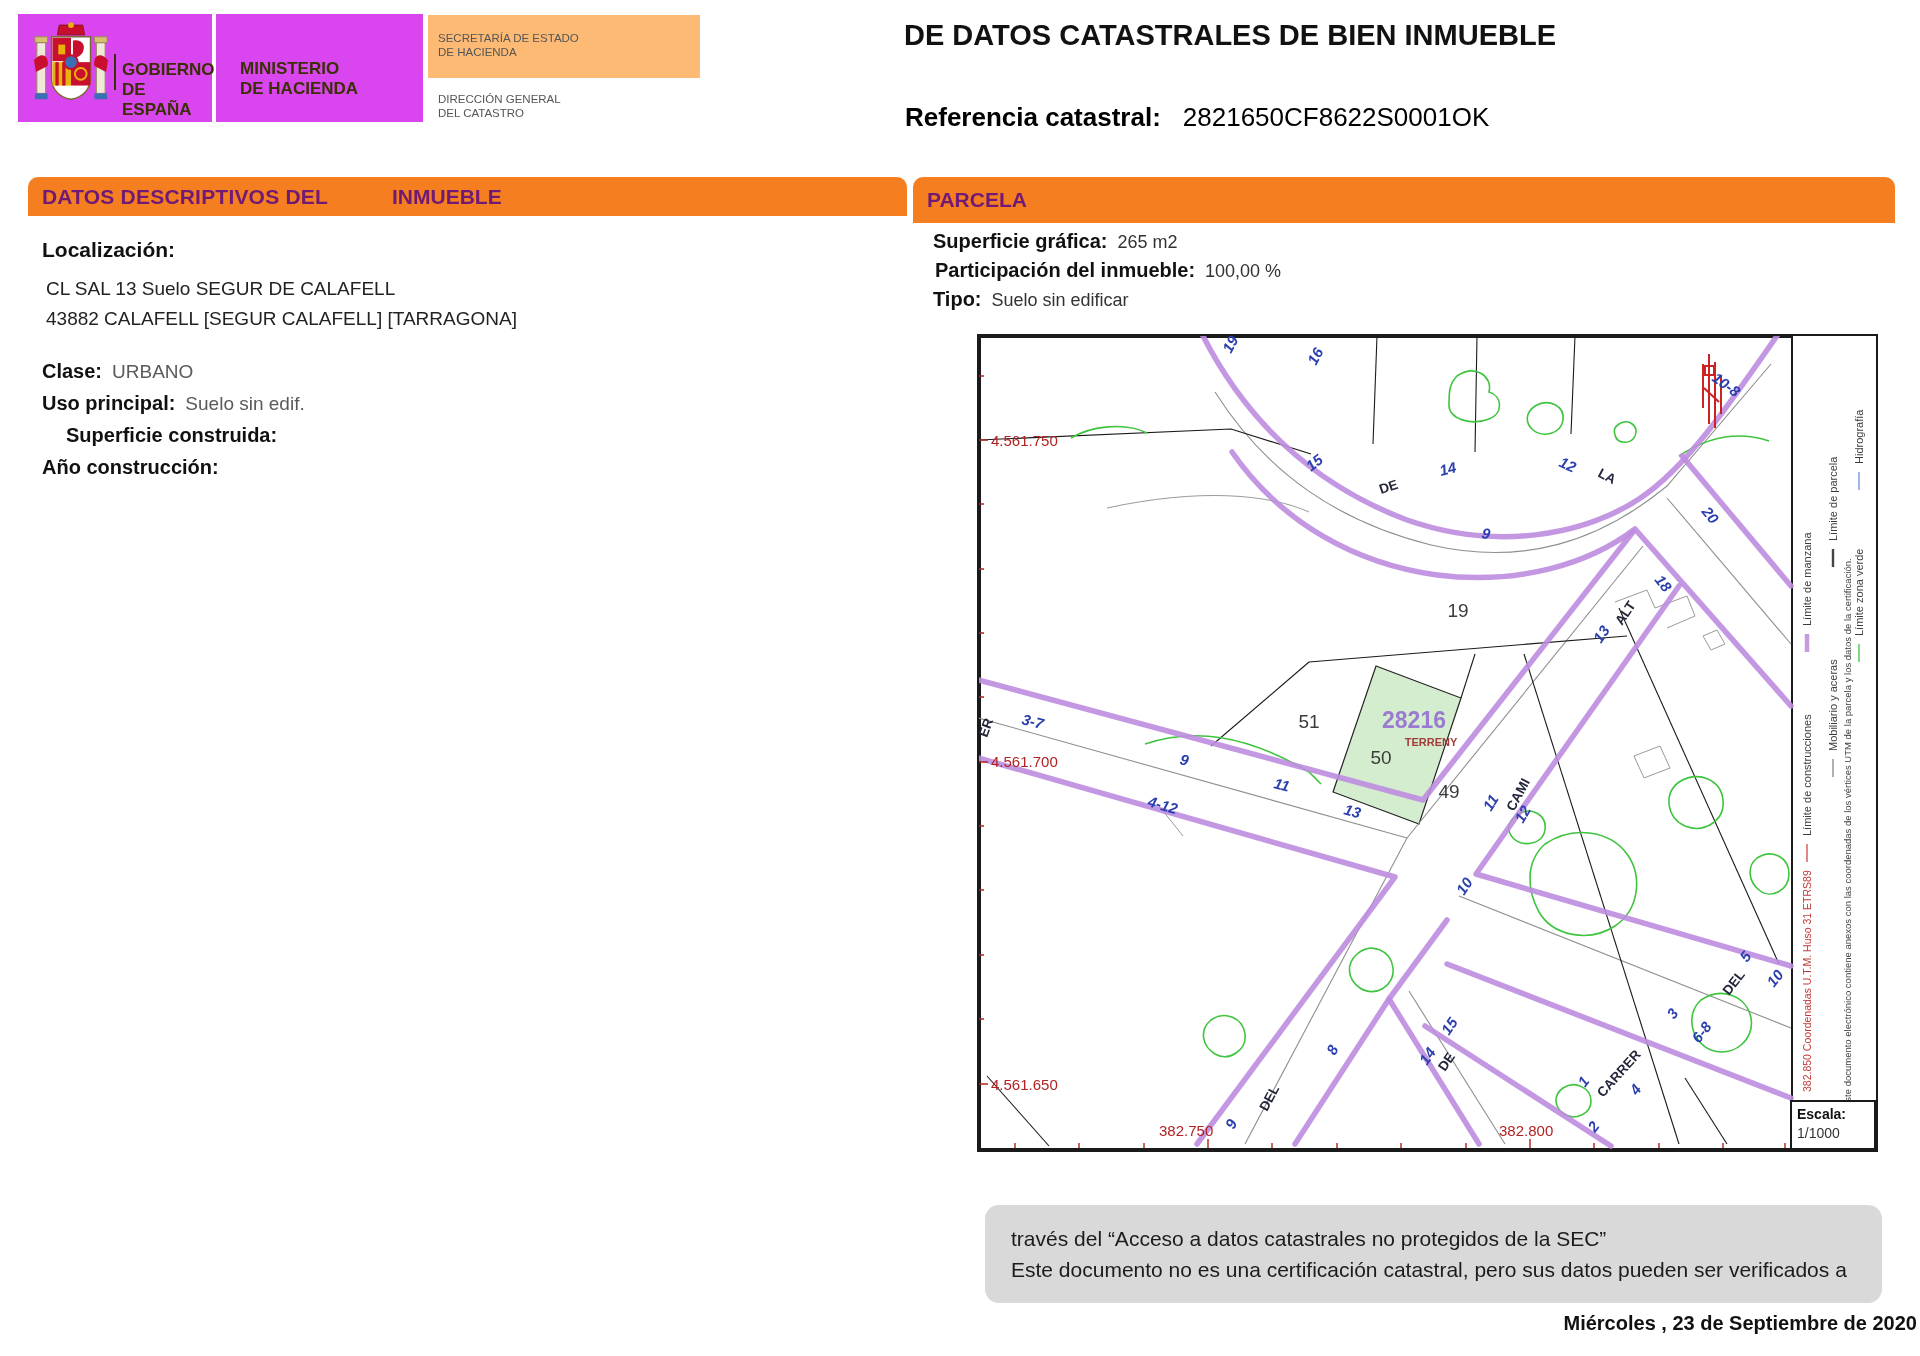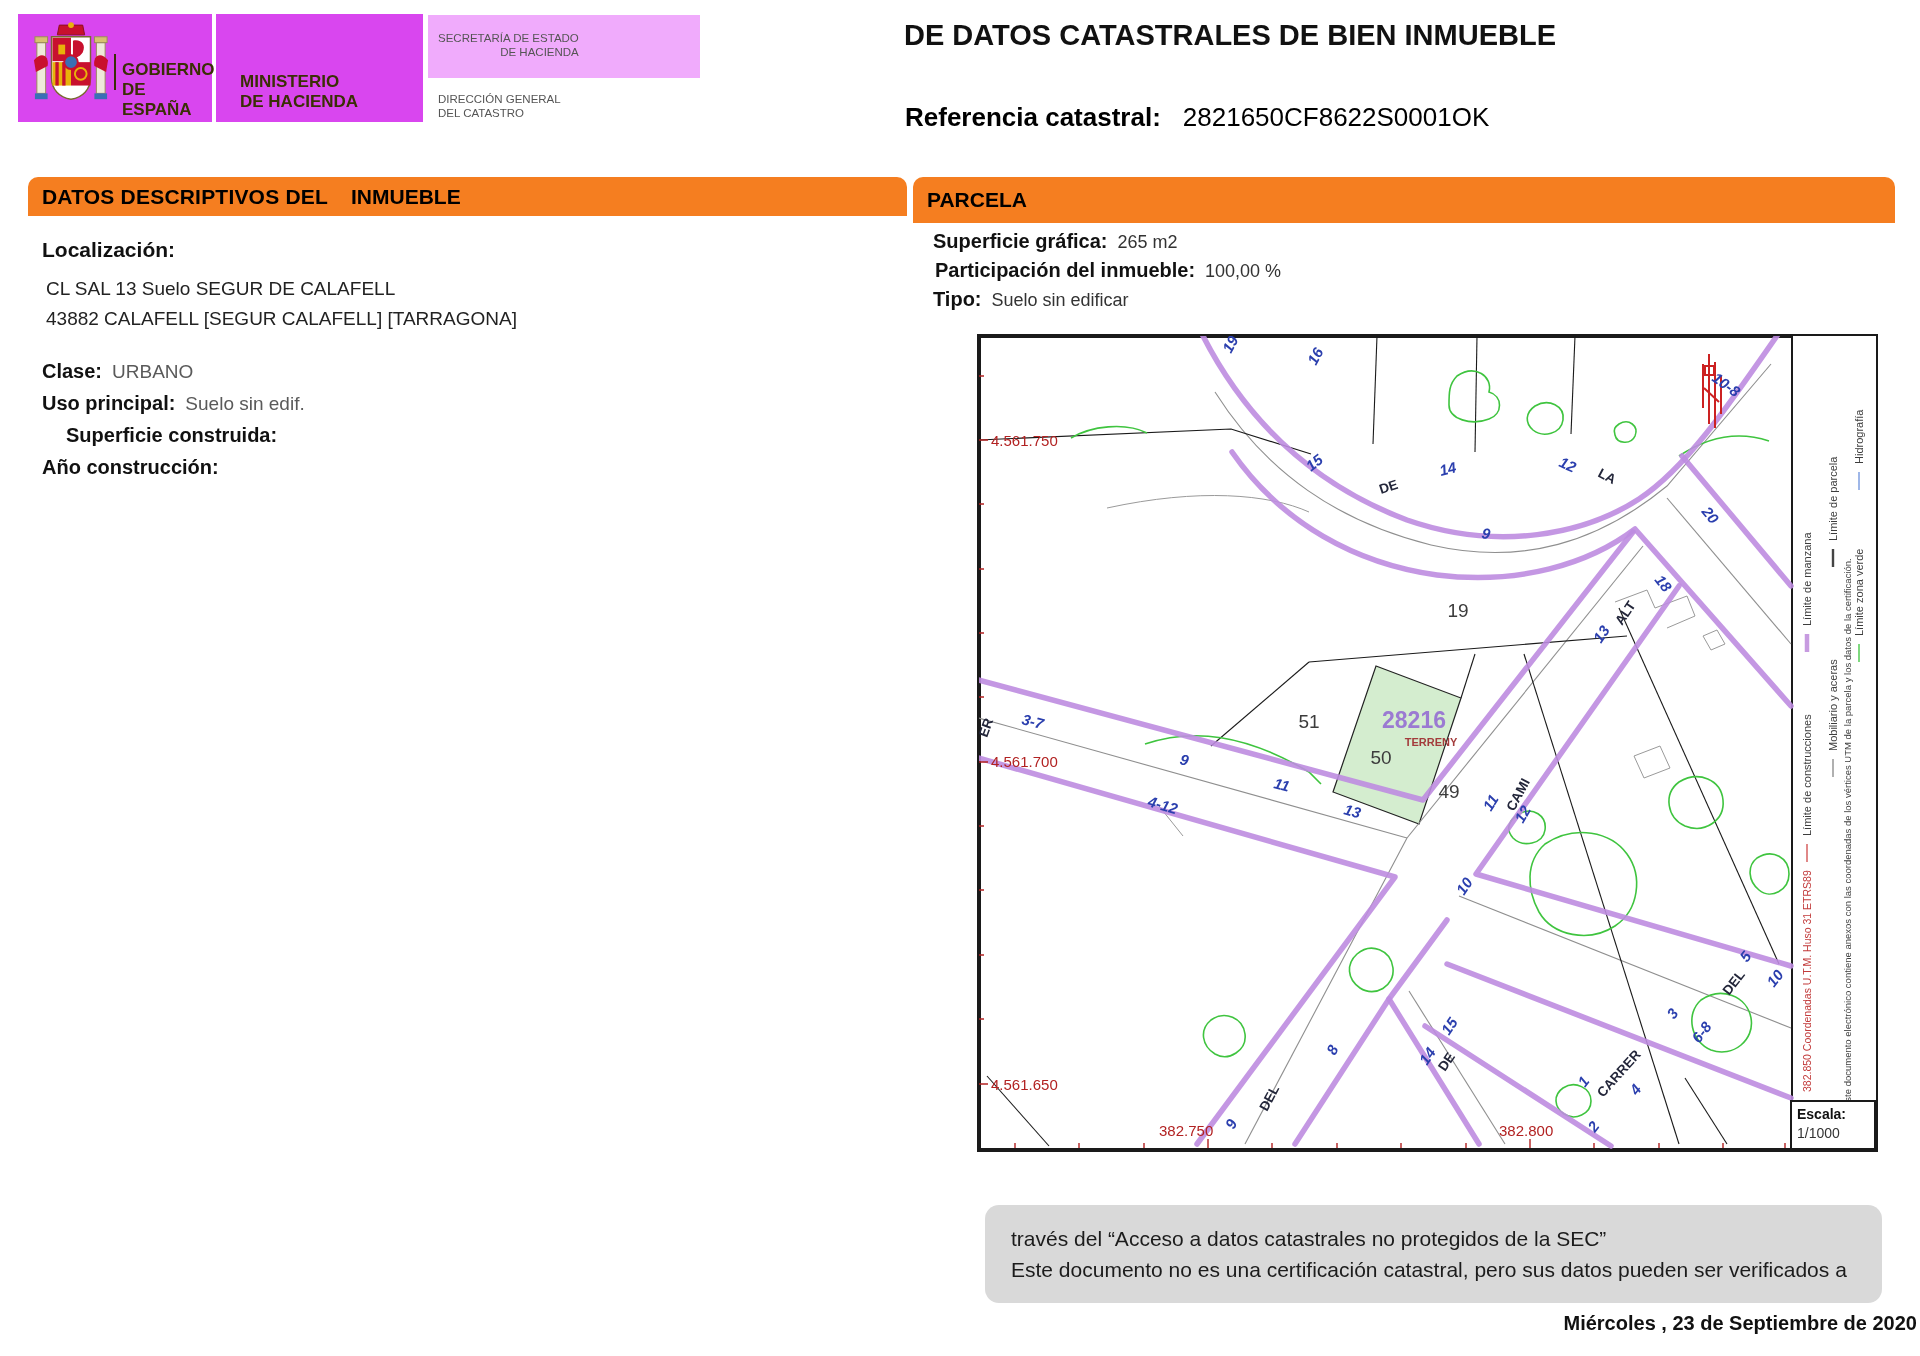--- a/index.html
+++ b/index.html
@@ -4,29 +4,29 @@
 <style>
   html,body{margin:0;padding:0;background:#fff;}
   #page{position:relative;width:1920px;height:1356px;background:#fff;
         font-family:"Liberation Sans", sans-serif;overflow:hidden;}
   .abs{position:absolute;}
 
   
   .logo-yellow{background:#d946ef;}
   .gob-text{color:#3a2f05;font-weight:bold;font-size:17px;line-height:20px;}
   .minor-text{color:#555;font-size:11.5px;line-height:14px;}
-  .gray-box{background:#f0abfc;text-align:right;}
+  .gray-box{background:#fdba74;}
 
   .main-title{font-size:29px;font-weight:bold;color:#111;text-align:center;line-height:39px;}
   .ref-line{font-size:26px;color:#000000;text-align:left;}
   .ref-line .lbl{font-weight:bold;}
   .ref-line .val{margin-left:22px;font-weight:normal;}
 
-  .orange-bar{background:#F57E20;border-radius:10px 10px 0 0;color:#000000;
-              font-size:21px;display:flex;align-items:center;padding-left:14px;}
+  .orange-bar{background:#F57E20;border-radius:10px 10px 0 0;color:#701a75;
+              font-size:21px;display:flex;align-items:center;padding-left:14px;gap:41px;}
   .orange-bar .w1{font-weight:600;letter-spacing:.2px;}
   .orange-bar .w2{font-weight:800;margin-left:23px;}
 
   .field{font-size:20px;color:#111;}
   .field .lbl{font-weight:bold;}
   .field .val{color:#5a5a5a;font-weight:normal;margin-left:10px;font-size:19px;}
 
   .map-wrap{border:2px solid #1a1a1a;background:#fff;}
 
   .disclaimer{background:#D9D9D9;border-radius:14px;color:#1c1c1c;
@@ -85,21 +85,21 @@
       <circle cx="40" cy="42" r="7" fill="#3a6fb5" stroke="#C8102E" stroke-width="2"></circle>
     </svg>
     <div class="abs gob-text" style="left:104px;top:46px;">
       <div>GOBIERNO</div>
       <div>DE ESPAÑA</div>
     </div>
     <div class="abs" style="left:96px;top:40px;width:2px;height:36px;background:#3a2f05;"></div>
   </div>
 
   <div class="abs logo-yellow" style="left:216px;top:14px;width:207px;height:108px;">
-    <div class="abs gob-text" style="left:24px;top:58px;">
+    <div class="abs gob-text" style="left:24px;top:45px;">
       <div>MINISTERIO</div>
       <div>DE HACIENDA</div>
     </div>
   </div>
 
   <div class="abs gray-box" style="left:428px;top:15px;width:272px;height:63px;">
     <div class="abs minor-text" style="left:10px;top:16px;">
       <div>SECRETARÍA DE ESTADO</div>
       <div>DE HACIENDA</div>
     </div>

